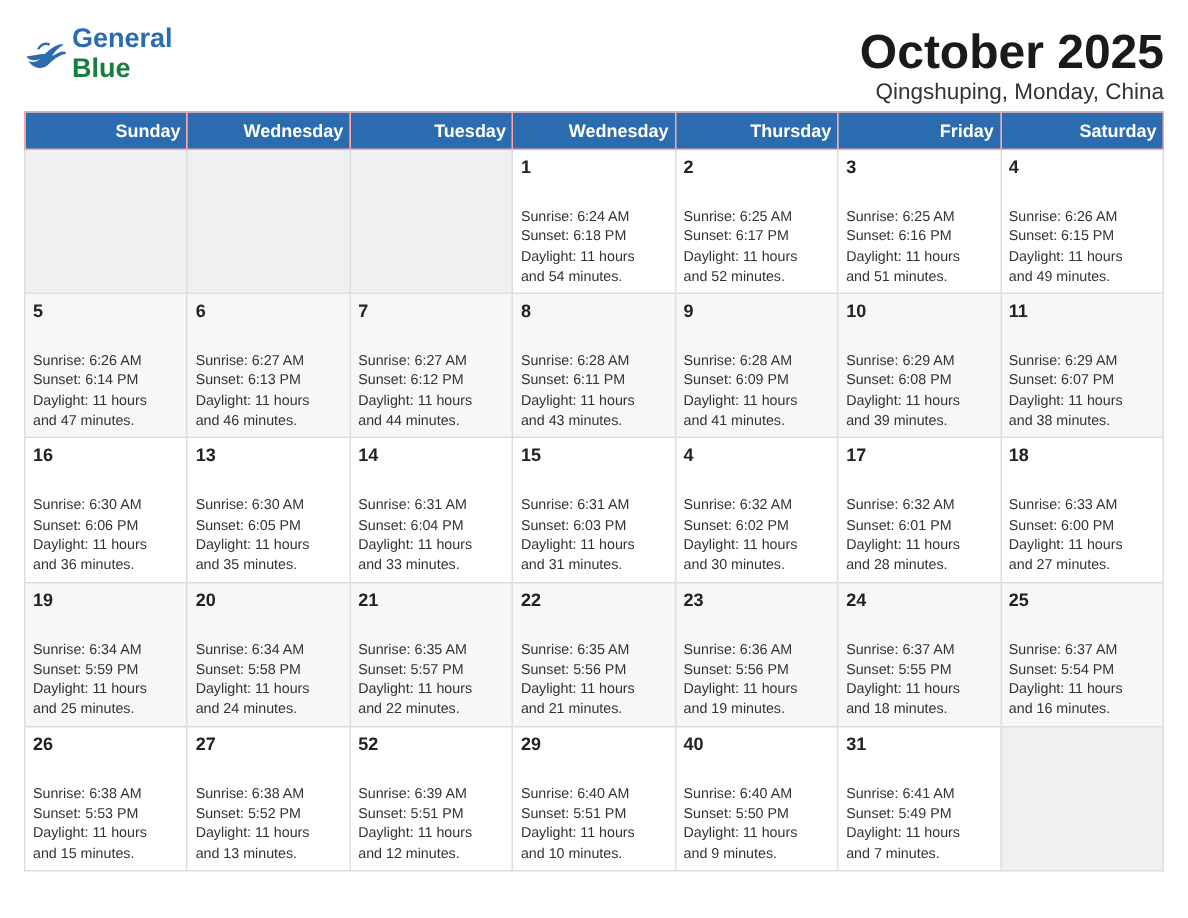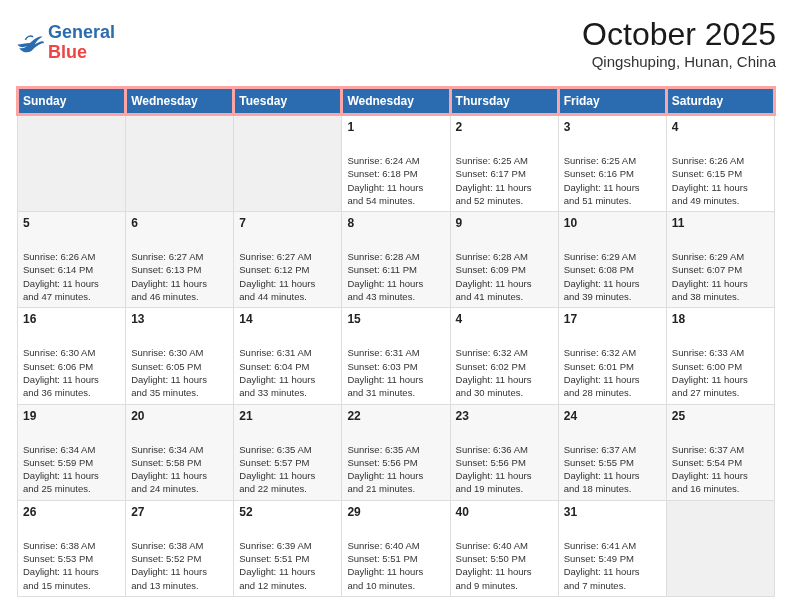--- a/index.html
+++ b/index.html
@@ -6,22 +6,22 @@
     body {
       font-family: Arial, sans-serif;
       background: #fff;
       width: 792px;
       min-height: 612px;
       padding: 16px;
     }
     .header {
       display: flex;
       justify-content: space-between;
-      align-items: center;
-      margin-bottom: 16px;
+      align-items: flex-start;
+      margin-bottom: 4px;
     }
     .logo {
       display: flex;
       align-items: center;
       gap: 4px;
     }
     .logo-text {
       font-size: 18px;
       font-weight: bold;
       color: #1a1a2e;
@@ -32,40 +32,40 @@
     }
     .logo-bird {
       width: 28px;
       height: 22px;
     }
     .title-block {
       text-align: right;
     }
     .month-title {
       font-size: 32px;
-      font-weight: normal;
+      font-weight: bold;
       color: #1a1a1a;
     }
     .subtitle {
       font-size: 15px;
       color: #333;
     }
     .calendar {
       width: 100%;
       border-collapse: collapse;
       border: 1px solid #ccc;
     }
     .calendar th {
       background: #2b6cb0;
       color: #fff;
       font-size: 12px;
       font-weight: bold;
-      text-align: left;
+      text-align: right;
       padding: 5px 4px;
-      border: 3px solid #fca5a5;
+      border: 1px solid #fca5a5;
     }
     .calendar td {
       vertical-align: top;
       padding: 4px 5px;
       border: 1px solid #ddd;
       width: calc(100% / 7);
       min-height: 80px;
       font-size: 10px;
       color: #222;
       background: #fff;
@@ -96,26 +96,26 @@
 <body>
 
 <div class="header">
   <div class="logo">
     <svg class="logo-bird" viewBox="0 0 36 28" fill="none" xmlns="http://www.w3.org/2000/svg">
       <path d="M18 14 C18 14 28 4 34 6 C30 8 26 12 24 16 C30 12 36 10 36 14 C32 14 26 18 22 22 C20 24 18 26 14 26 C10 26 6 24 4 20 C8 22 12 20 14 18 C10 20 4 20 2 16 C6 16 12 14 18 14Z" fill="#2b6cb0"></path>
       <path d="M12 10 C14 6 18 4 22 6" stroke="#2b6cb0" stroke-width="2" fill="none"></path>
     </svg>
     <div class="logo-text">
       <div><span>General</span></div>
-      <div><span style="color:#ef4444">Blue</span></div>
+      <div><span style="color:#15803d">Blue</span></div>
     </div>
   </div>
   <div class="title-block">
     <div class="month-title">October 2025</div>
-    <div class="subtitle">Qingshuping, Hunan, China</div>
+    <div class="subtitle">Qingshuping, Monday, China</div>
   </div>
 </div>
 
 <table class="calendar">
   <thead>
     <tr>
     <th>Sunday</th>
         <th>Wednesday</th>
         <th>Tuesday</th>
         <th>Wednesday</th>

